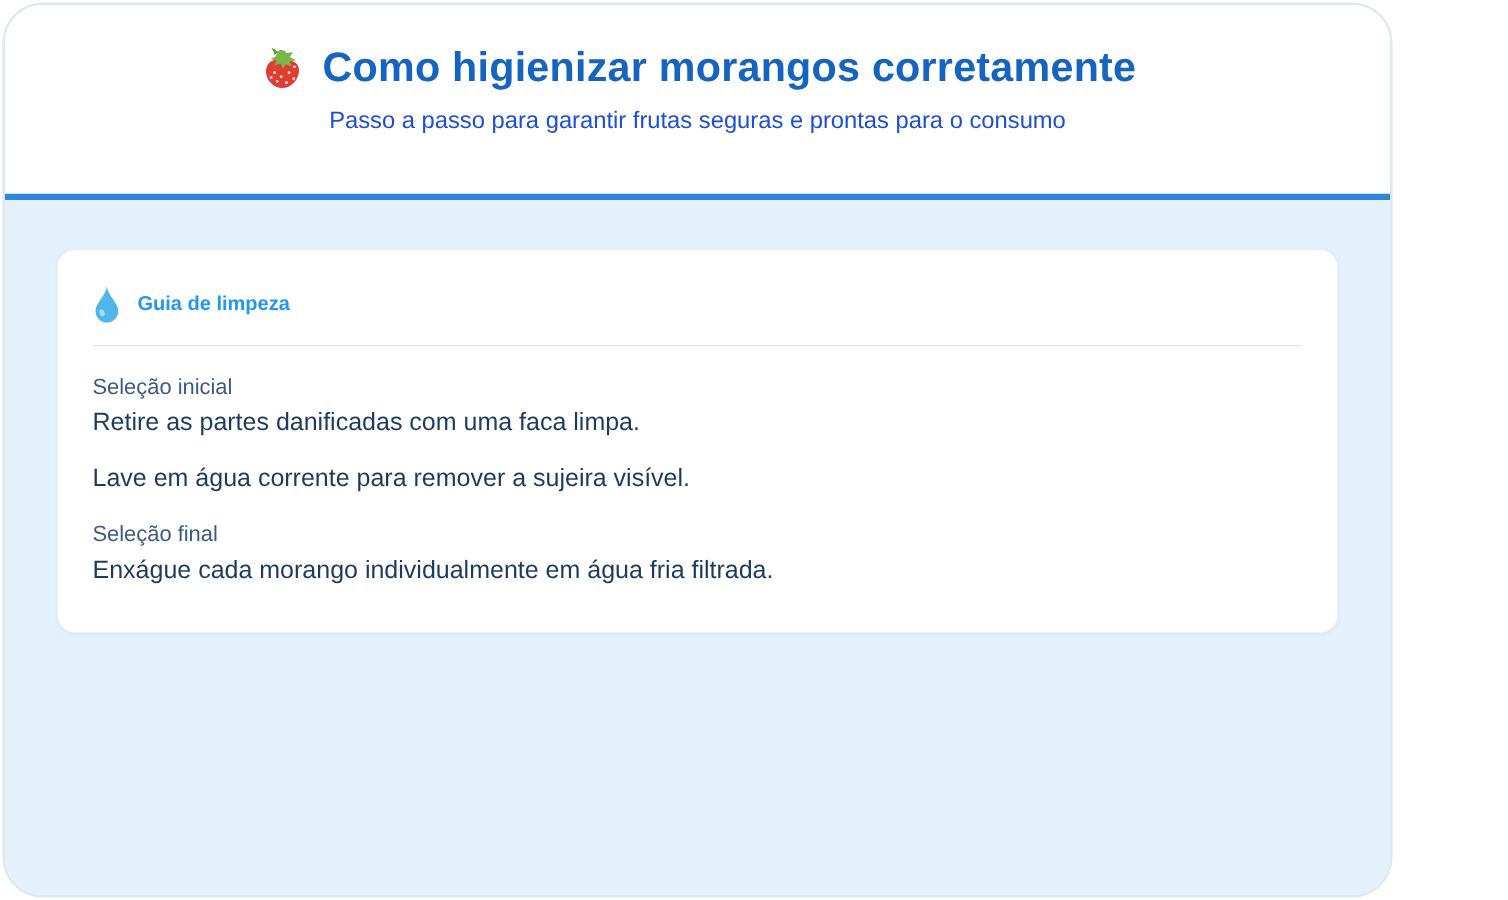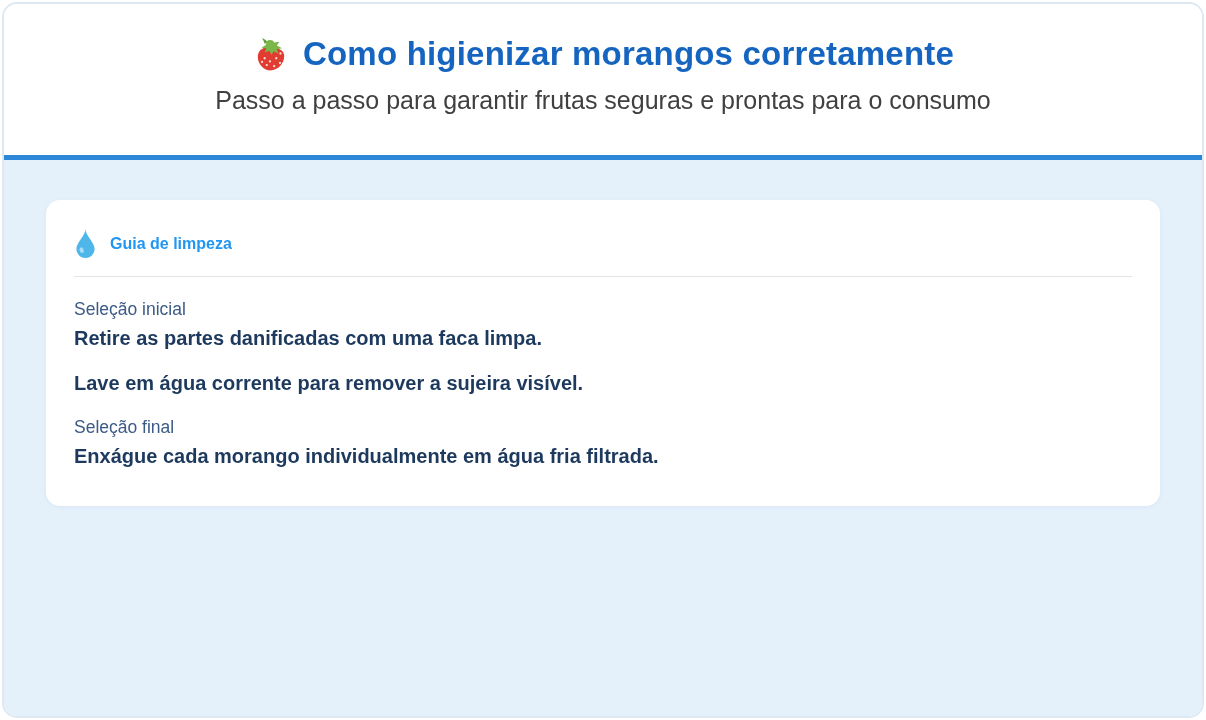--- a/index.html
+++ b/index.html
@@ -4,23 +4,23 @@
 <style>
   * { margin: 0; padding: 0; box-sizing: border-box; }
   html, body {
     width: 1206px; height: 720px;
     background: #ffffff;
     font-family: "Liberation Sans", sans-serif;
   }
   .page {
     position: absolute;
     left: 2px; top: 2px;
-    width: 1202px; height: 716px;
+    width: 1112px; height: 716px;
     border: 2px solid #dde8f2;
-    border-radius: 15px;
+    border-radius: 32px;
     overflow: hidden;
     display: flex;
     flex-direction: column;
     background: #ffffff;
   }
   .header {
     background: #ffffff;
     text-align: center;
     padding-top: 31px;
     height: 151px;
@@ -33,22 +33,22 @@
     gap: 13px;
   }
   .title-text {
     font-size: 33px;
     font-weight: bold;
     color: #1565c0;
     letter-spacing: 0.2px;
   }
   .subtitle {
     margin-top: 13px;
-    font-size: 25px;
-    color: #404040;
+    font-size: 19px;
+    color: #1d4ed8;
   }
   .accent-bar {
     height: 5px;
     background: #2d87d8;
     flex: 0 0 auto;
   }
   .content {
     flex: 1 1 auto;
     background: #e4f1fb;
     padding: 40px 42px;
@@ -77,21 +77,20 @@
   .step { margin-top: 22px; }
   .step-label {
     font-size: 17.5px;
     font-weight: normal;
     color: #3b5a86;
     margin-bottom: 7px;
   }
   .step-desc {
     font-size: 20px;
     color: #1d3a5e;
-    font-weight: bold;
   }
   .icon-wrap { display: inline-flex; align-items: center; }
 </style>
 </head>
 <body>
 
 <div class="page">
 
   <div class="header">
     <div class="title-row">

